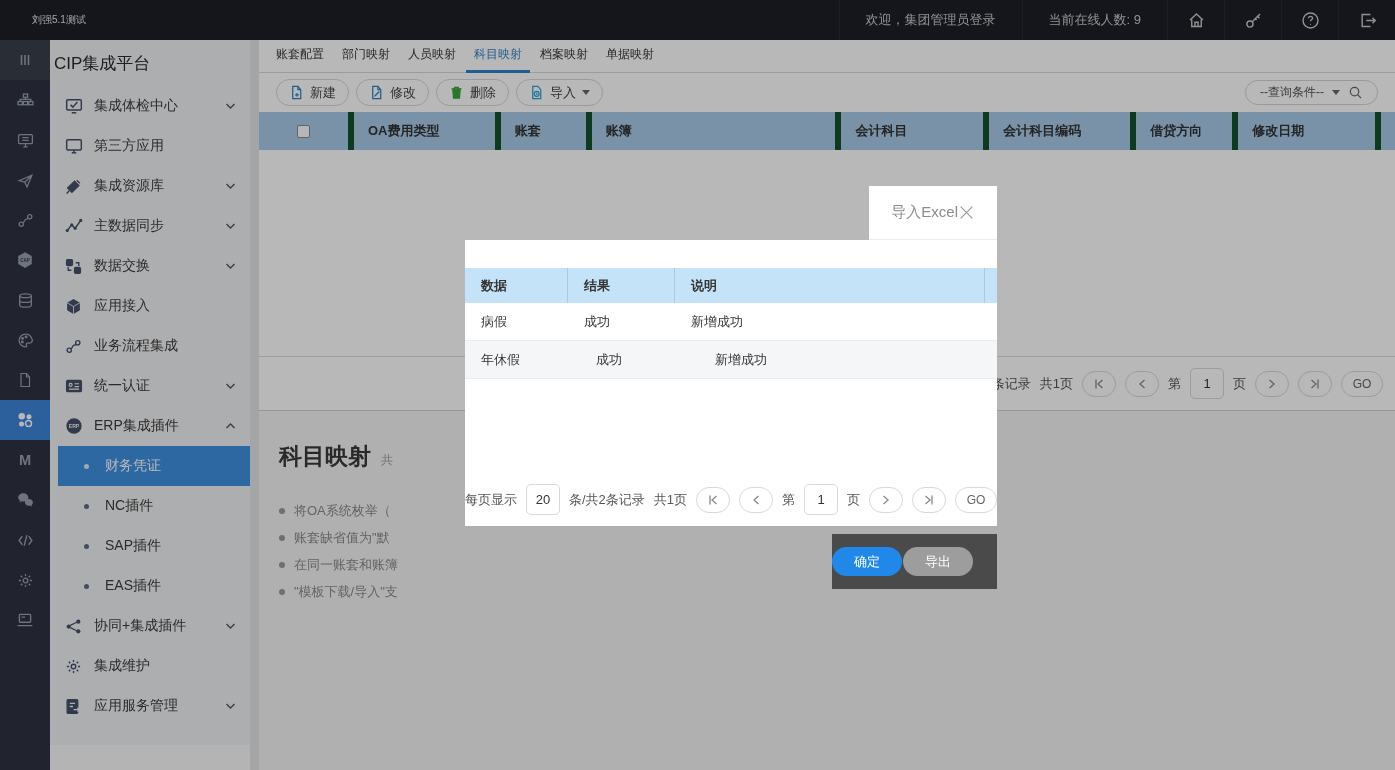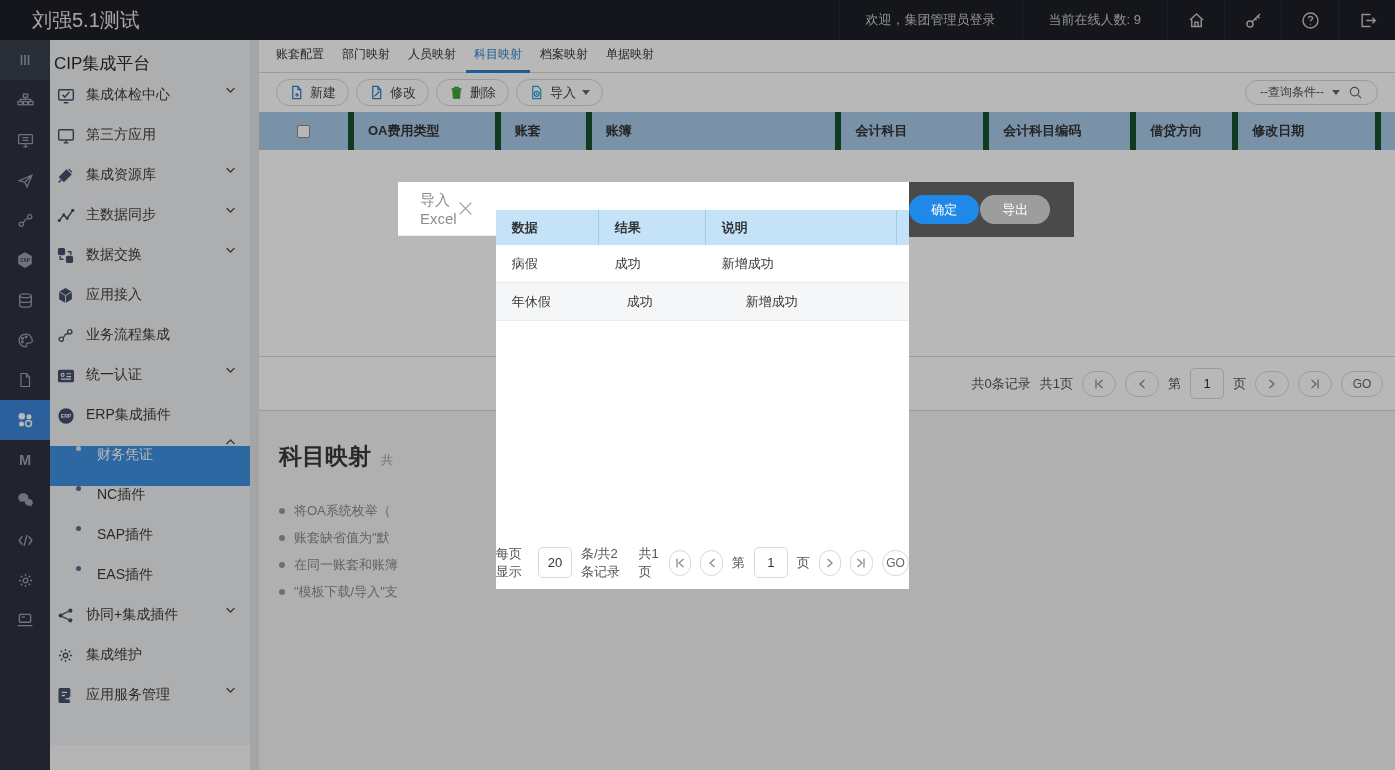--- a/index.html
+++ b/index.html
@@ -3,42 +3,42 @@
 <meta charset="utf-8">
 <style>
   * { margin:0; padding:0; box-sizing:border-box; }
   html,body { width:1395px; height:770px; }
   body { position:relative; overflow:hidden; background:#fff;
          font-family:"Liberation Sans","DejaVu Sans",sans-serif; color:#333; }
   svg { display:block; }
 
   
   .topbar { height:40px; background:#1c1f27; display:flex; align-items:stretch; }
-  .tb-title { display:flex; align-items:center; margin-left:32px; font-size:20px; color:#e6e6e6; }
+  .tb-title { display:flex; align-items:center; margin-left:32px; font-size:10px; color:#e6e6e6; }
   .tb-right { margin-left:auto; display:flex; align-items:stretch; }
   .tb-seg { display:flex; align-items:center; padding:0 26px; border-left:1px solid #262b36;
             font-size:13px; color:#c9c9c9; }
   .tb-ico { width:57px; display:flex; align-items:center; justify-content:center;
             border-left:1px solid #262b36; color:#c9c9c9; cursor:pointer; }
 
   
   .app { display:flex; height:730px; }
 
   
   .rail { width:50px; background:#2e3340; display:flex; flex-direction:column; color:#99a0ac; flex:none; }
   .rail-item { height:40px; display:flex; align-items:center; justify-content:center; cursor:pointer; }
   .rail-item.first { background:#3a3f4c; }
   .rail-item.active { background:#3e86d8; color:#fff; }
 
   
   .sidebar { width:200px; background:#f0f1f3; flex:none; position:relative; }
   .sb-title { height:46px; display:flex; align-items:center; padding-left:4px;
               font-size:17px; color:#2a2a2a; }
-  .sb-item { height:40px; display:flex; padding:0 14px 0 6px;
-             font-size:14px; color:#3c3c3c; cursor:pointer; }
+  .sb-item { height:40px; display:flex; align-items:center; padding:0 14px 0 6px;
+             font-size:14px; color:#3c3c3c; cursor:pointer;margin-left:8px; }
   .sb-ico { width:19px; height:19px; margin-right:11px; color:#46506b; flex:none;
             display:flex; align-items:center; justify-content:center; }
   .sb-label { flex:1; white-space:nowrap; }
   .chev { color:#555; flex:none; }
   .chev.up { transform:rotate(180deg); }
   .sb-item.sub { padding-left:22px; }
   .dot { width:5px; height:5px; border-radius:50%; background:#5b6b8c; margin-right:16px; margin-left:4px; flex:none; }
   .sb-item.active { background:#4090e2; color:#fff; }
   .sb-item.active .dot { background:#dfe9f7; }
   .sb-bottom { position:absolute; left:0; right:0; bottom:0; height:25px; background:#fafafa; }
@@ -82,21 +82,21 @@
   .sec-head { display:flex; align-items:baseline; gap:10px; }
   .sec-title { font-size:23px; font-weight:bold; color:#3a3a3a; }
   .sec-sub { font-size:12px; color:#9a9a9a; }
   .bullets { margin-top:30px; display:flex; flex-direction:column; gap:9px; }
   .bullet { display:flex; align-items:center; gap:9px; font-size:13px; color:#8a8a8a; }
   .bdot { width:6px; height:6px; border-radius:50%; background:#9a9a9a; flex:none; }
 
   
   .overlay { position:absolute; inset:0; background:rgba(0,0,0,0.28); z-index:50; }
   .modal { position:absolute; left:398px; top:182px; width:599px; height:407px; z-index:100;
-           display:flex; flex-direction:row; }
+           display:flex; flex-direction:column;align-items:flex-end; }
   .m-accent { height:4px; background:#1583d6; }
   .m-header { height:54px; background:#fff; display:flex; align-items:center; padding:0 22px;
               border-bottom:1px solid #ececec; }
   .m-title { font-size:15px; color:#8c8c8c; }
   .m-close { margin-left:auto; color:#9a9a9a; cursor:pointer; }
   .m-body { flex:1; background:#fff; display:flex; flex-direction:column; padding-top:28px; min-height:0; }
   .m-thead { height:35px; background:#c5e3f8; display:flex; font-size:13px; font-weight:bold; color:#333; }
   .m-th { display:flex; align-items:center; padding-left:16px; border-right:1px solid #a5cbe9; }
   .m-th.fill { flex:1; }
   .m-th.sliver { width:12px; padding:0; border-right:none; }

